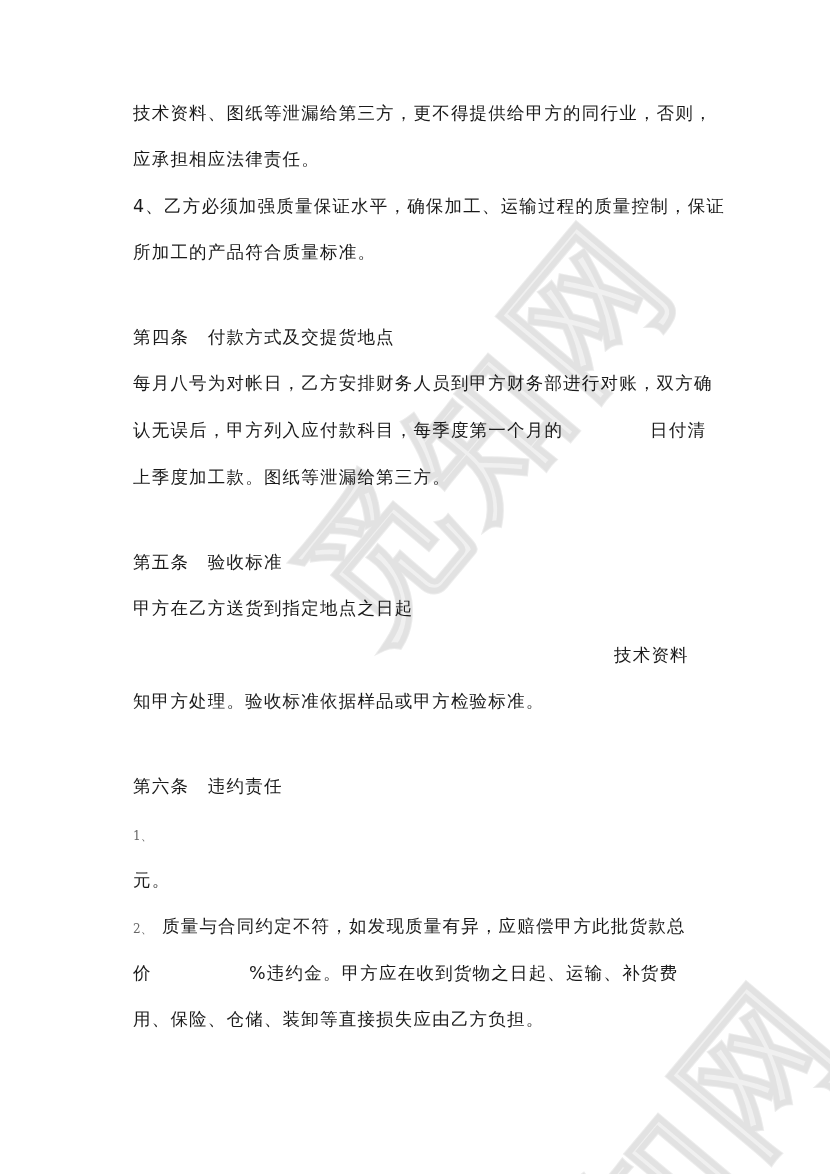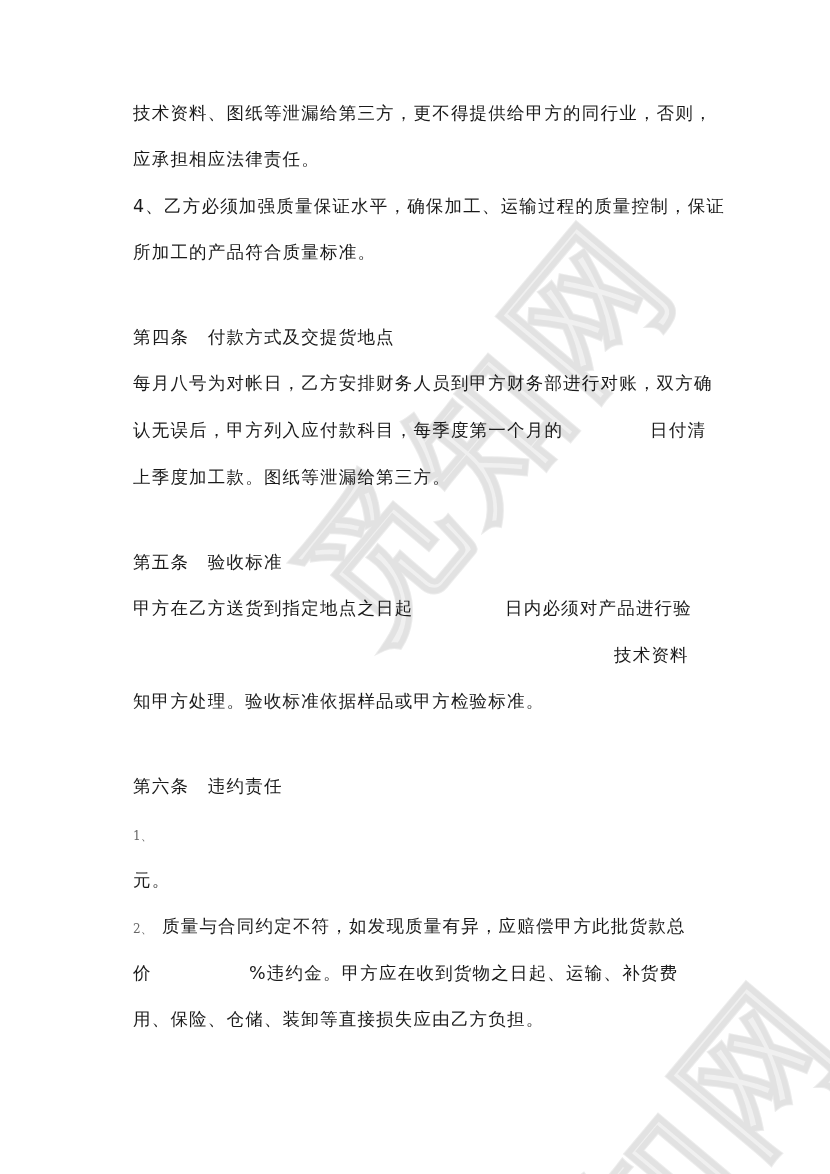--- a/index.html
+++ b/index.html
@@ -40,21 +40,20 @@
 <div class="line" style="top:372px">每月八号为对帐日，乙方安排财务人员到甲方财务部进行对账，双方确</div>
 <div class="line" style="top:419px;width:580px">
   <span class="seg" style="left:0">认无误后，甲方列入应付款科目，每季度第一个月的</span>
   <span class="seg" style="left:517px">日付清</span>
 </div>
 <div class="line" style="top:466px">上季度加工款。图纸等泄漏给第三方。</div>
 
 <div class="line" style="top:551px">第五条　验收标准</div>
 <div class="line" style="top:597px;width:580px">
   <span class="seg" style="left:0">甲方在乙方送货到指定地点之日起</span>
-  <span class="seg" style="left:372px">日内必须对产品进行验</span>
 </div>
 <div class="line" style="top:644px;width:580px">
   <span class="seg" style="left:481px">技术资料</span>
 </div>
 <div class="line" style="top:690px">知甲方处理。验收标准依据样品或甲方检验标准。</div>
 
 <div class="line" style="top:775px">第六条　违约责任</div>
 <div class="line" style="top:822px;width:580px">
   <span class="seg num" style="left:0;top:3px">1、</span>
 </div>

